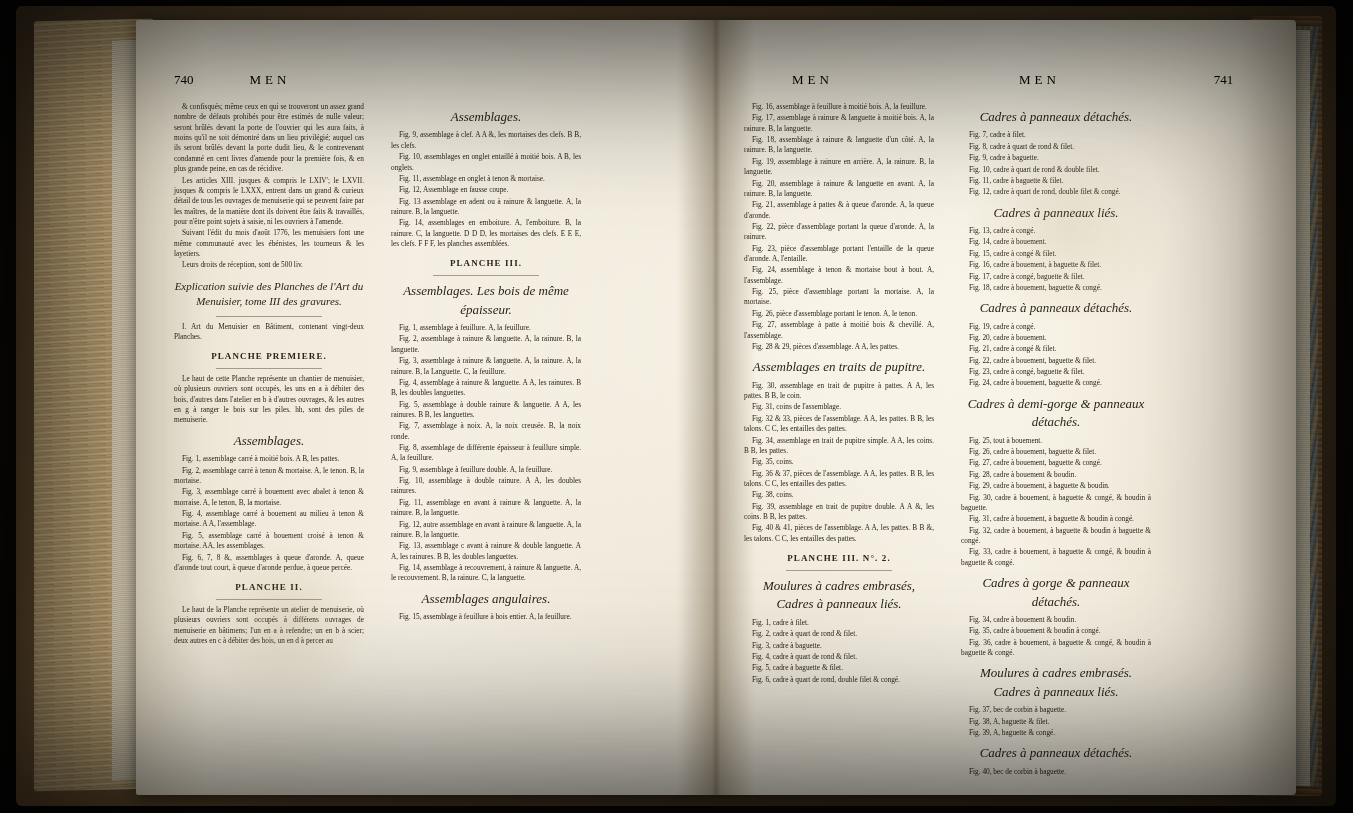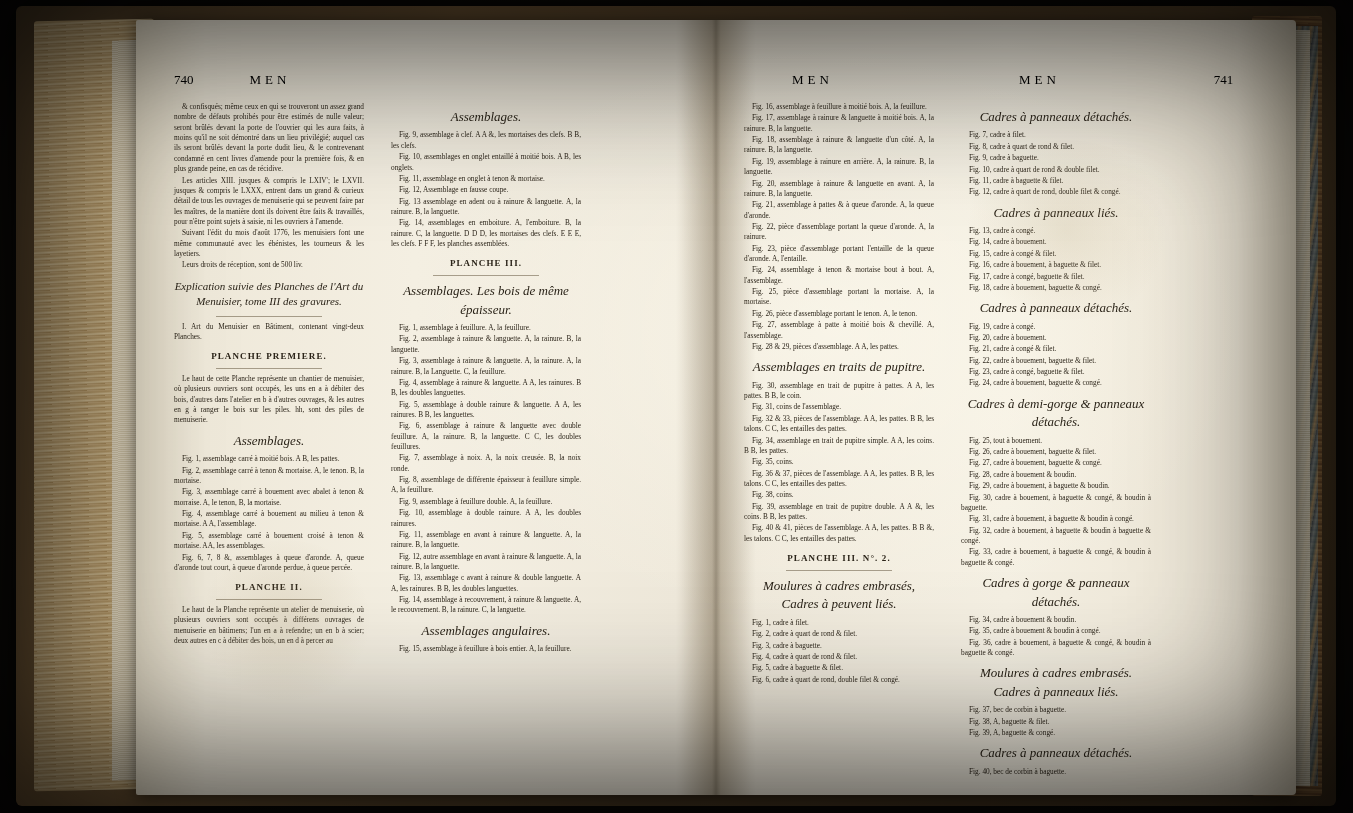--- a/index.html
+++ b/index.html
@@ -260,21 +260,20 @@
               <p>Fig. 13 assemblage en adent ou à rainure &amp; languette. A, la rainure. B, la languette.</p>
               <p>Fig. 14, assemblages en emboiture. A, l'emboiture. B, la rainure. C, la languette. D D D, les mortaises des clefs. E E E, les clefs. F F F, les planches assemblées.</p>
               <p class="head">PLANCHE III.</p>
               <div class="rule"></div>
               <p class="subhead">Assemblages. Les bois de même épaisseur.</p>
               <p>Fig. 1, assemblage à feuillure. A, la feuillure.</p>
               <p>Fig. 2, assemblage à rainure &amp; languette. A, la rainure. B, la languette.</p>
               <p>Fig. 3, assemblage à rainure &amp; languette. A, la rainure. A, la rainure. B, la Languette. C, la feuillure.</p>
               <p>Fig. 4, assemblage à rainure &amp; languette. A A, les rainures. B B, les doubles languettes.</p>
               <p>Fig. 5, assemblage à double rainure &amp; languette. A A, les rainures. B B, les languettes.</p>
-              <p>Fig. 6, assemblage à rainure &amp; languette avec double feuillure. A, la rainure. B, la languette. C C, les doubles feuillures.</p>
               <p>Fig. 7, assemblage à noix. A, la noix creusée. B, la noix ronde.</p>
               <p>Fig. 8, assemblage de différente épaisseur à feuillure simple. A, la feuillure.</p>
               <p>Fig. 9, assemblage à feuillure double. A, la feuillure.</p>
               <p>Fig. 10, assemblage à double rainure. A A, les doubles rainures.</p>
               <p>Fig. 11, assemblage en avant à rainure &amp; languette. A, la rainure. B, la languette.</p>
               <p>Fig. 12, autre assemblage en avant à rainure &amp; languette. A, la rainure. B, la languette.</p>
               <p>Fig. 13, assemblage c avant à rainure &amp; double languette. A A, les rainures. B B, les doubles languettes.</p>
               <p>Fig. 14, assemblage à recouvrement, à rainure &amp; languette. A, le recouvrement. B, la rainure. C, la languette.</p>
               <p class="subhead">Assemblages angulaires.</p>
               <p>Fig. 15, assemblage à feuillure à bois entier. A, la feuillure.</p>
@@ -308,21 +307,21 @@
               <p>Fig. 31, coins de l'assemblage.</p>
               <p>Fig. 32 &amp; 33, pièces de l'assemblage. A A, les pattes. B B, les talons. C C, les entailles des pattes.</p>
               <p>Fig. 34, assemblage en trait de pupitre simple. A A, les coins. B B, les pattes.</p>
               <p>Fig. 35, coins.</p>
               <p>Fig. 36 &amp; 37, pièces de l'assemblage. A A, les pattes. B B, les talons. C C, les entailles des pattes.</p>
               <p>Fig. 38, coins.</p>
               <p>Fig. 39, assemblage en trait de pupitre double. A A &amp;, les coins. B B, les pattes.</p>
               <p>Fig. 40 &amp; 41, pièces de l'assemblage. A A, les pattes. B B &amp;, les talons. C C, les entailles des pattes.</p>
               <p class="head">PLANCHE III. N°. 2.</p>
               <div class="rule"></div>
-              <p class="subhead">Moulures à cadres embrasés, Cadres à peuvent liés.</p>
+              <p class="subhead">Moulures à cadres embrasés, Cadres à panneaux liés.</p>
               <p>Fig. 1, cadre à filet.</p>
               <p>Fig. 2, cadre à quart de rond &amp; filet.</p>
               <p>Fig. 3, cadre à baguette.</p>
               <p>Fig. 4, cadre à quart de rond &amp; filet.</p>
               <p>Fig. 5, cadre à baguette &amp; filet.</p>
               <p>Fig. 6, cadre à quart de rond, double filet &amp; congé.</p>
             </div>
           <div class="col" id="R2">
               <p class="subhead">Cadres à panneaux détachés.</p>
               <p>Fig. 7, cadre à filet.</p>

